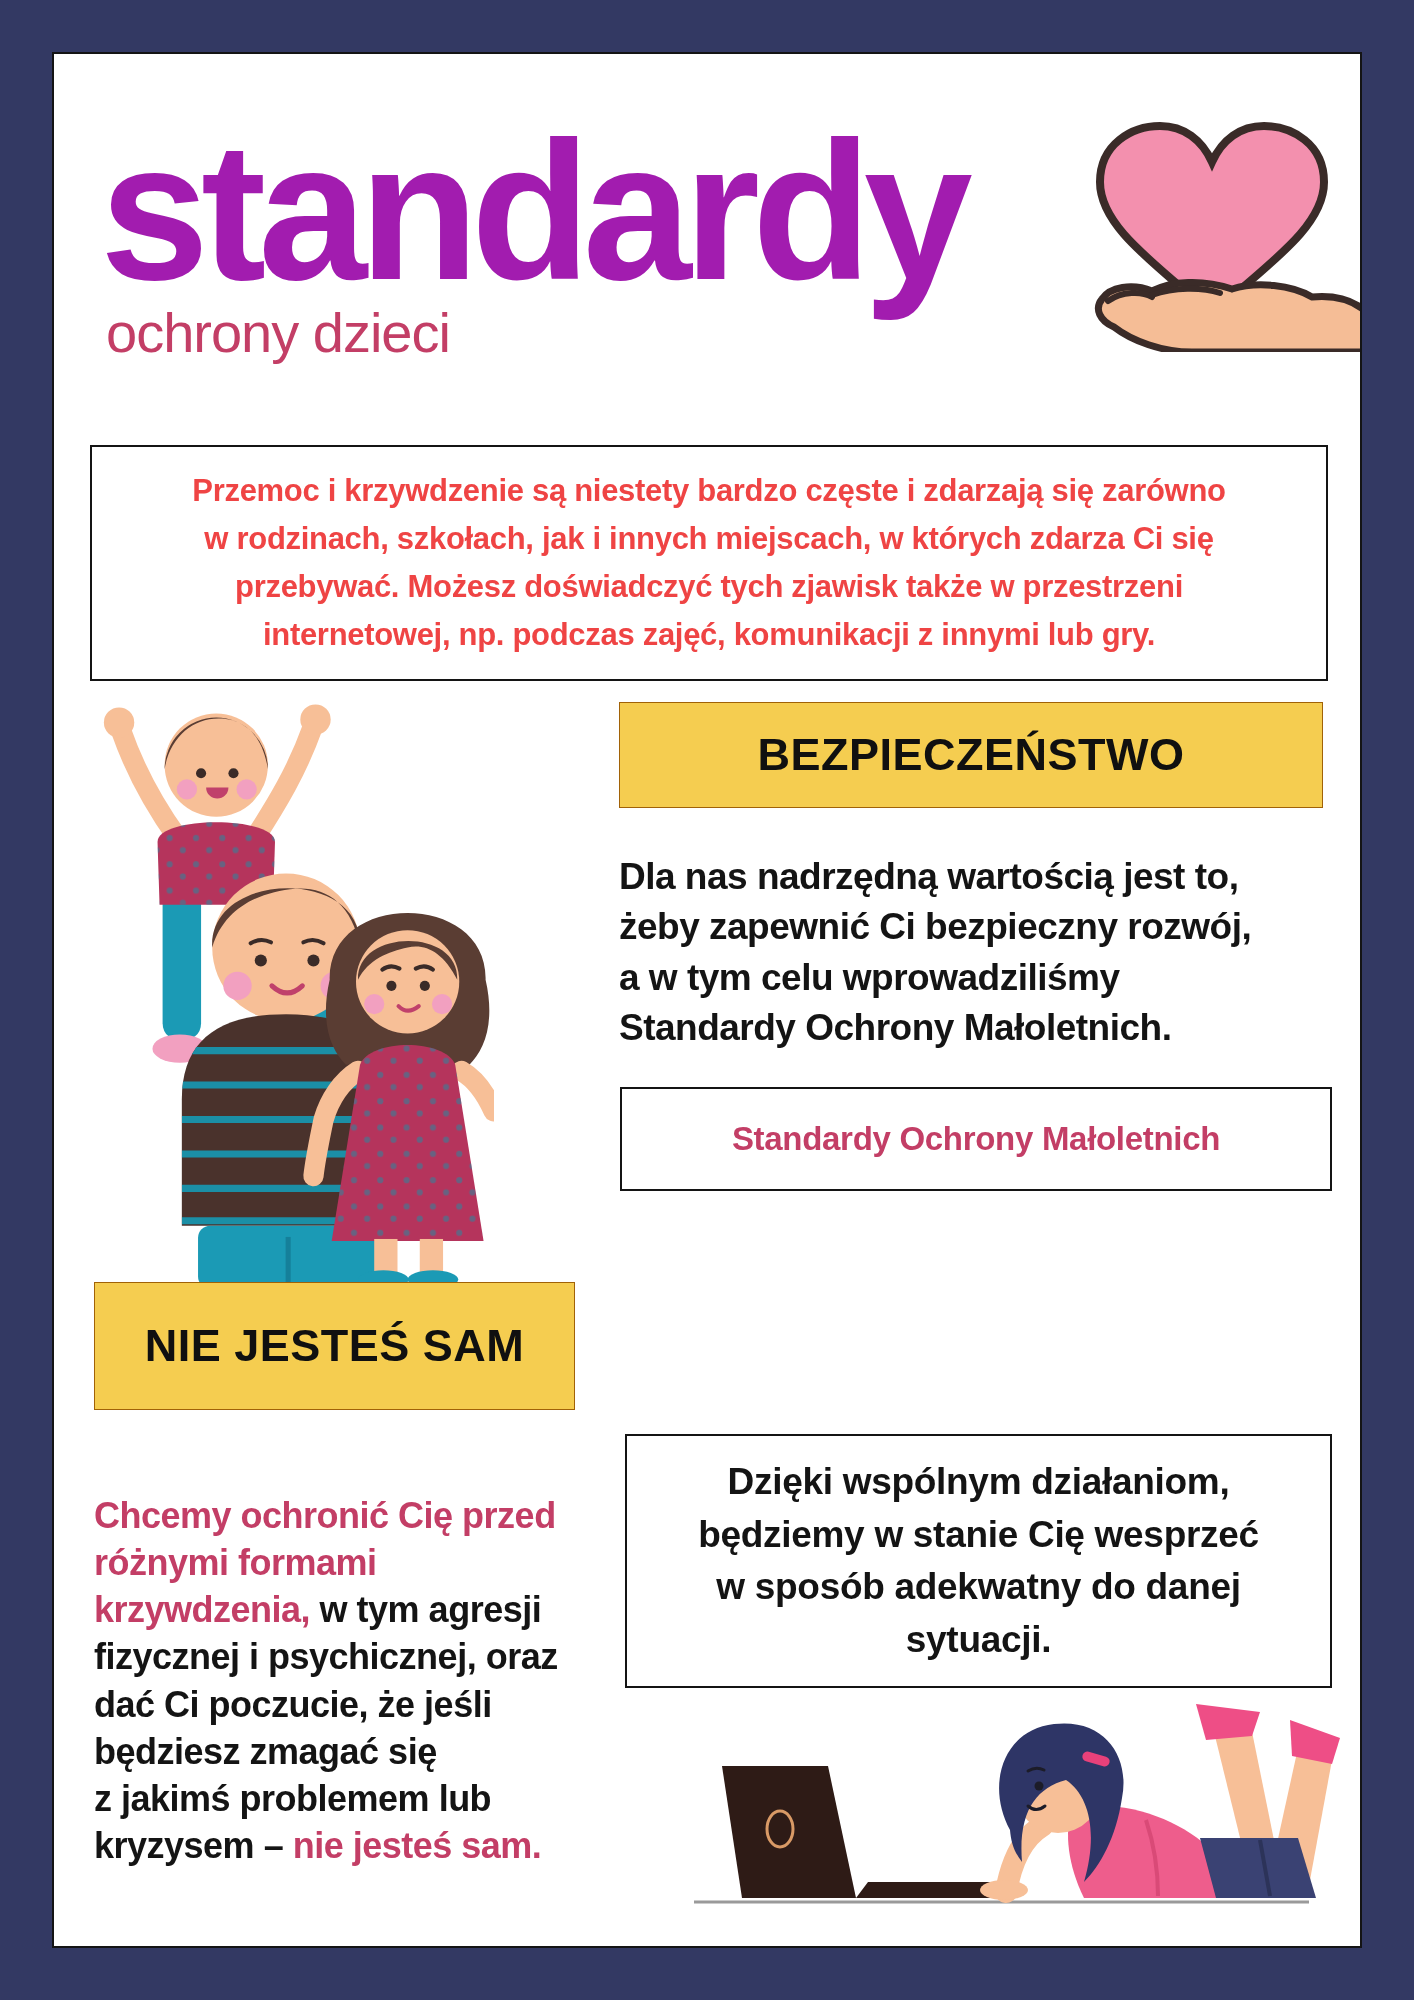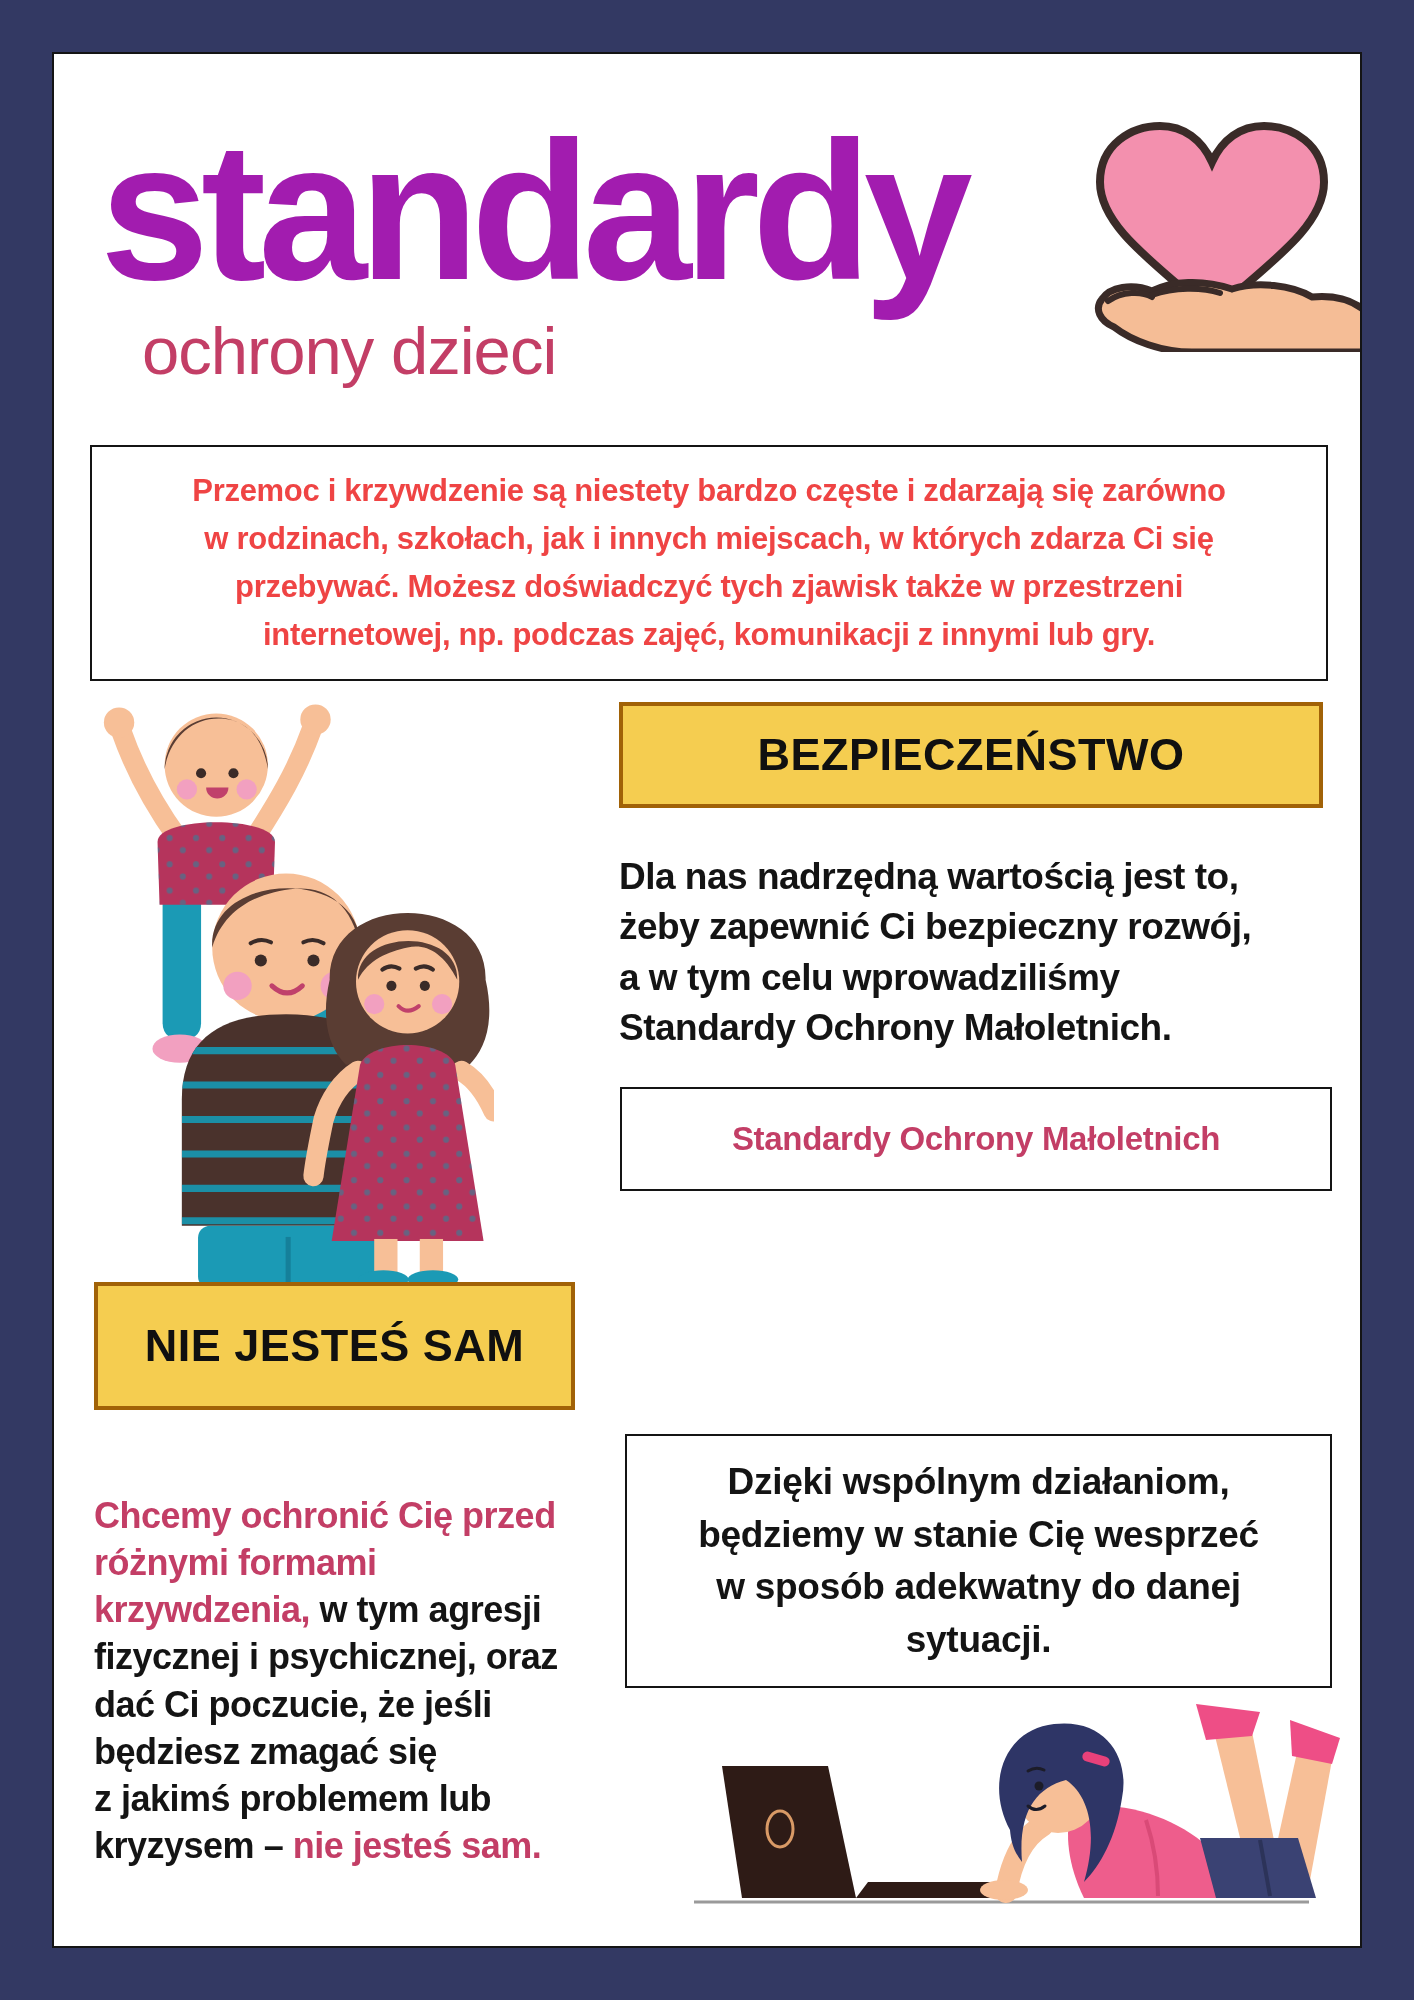--- a/index.html
+++ b/index.html
@@ -12,38 +12,37 @@
     position:absolute;left:52px;top:52px;width:1310px;height:1896px;
     background:#ffffff;border:2px solid #141414;box-sizing:border-box;overflow:hidden;
   }
   .abs{position:absolute;}
   .page-title{
     left:46px;top:60px;width:960px;
     font-size:196px;font-weight:800;letter-spacing:-8px;line-height:1;
     color:#a21caf;
   }
   .page-subtitle{
-    left:52px;top:260px;width:700px;
-    font-size:67px;font-weight:400;letter-spacing:-1px;line-height:1.1;
+    left:52px;top:248px;width:700px;
+    font-size:56px;font-weight:400;letter-spacing:-1px;line-height:1.1;
     color:#c33e66;
-    margin-left:36px;
   }
   .hand-heart{left:996px;top:40px;width:314px;height:258px;}
   .intro-box{
     left:36px;top:391px;width:1238px;box-sizing:border-box;
     border:2px solid #141414;background:#fff;
     padding:20px 30px;
   }
   .intro-text{
     font-size:31px;font-weight:700;line-height:1.55;letter-spacing:-0.3px;
     color:#ef4444;text-align:center;white-space:pre-line;
   }
   .family-illo{left:4px;top:620px;width:436px;height:648px;}
   .yellow-box{
-    background:#f5cd50;border:4px solid #a16207;box-sizing:border-box;
+    background:#f5cd50;border:1px solid #a16207;box-sizing:border-box;
     display:flex;align-items:center;justify-content:center;
   }
   .yellow-box .hd{
     font-size:45px;font-weight:800;letter-spacing:0.5px;color:#101010;
   }
   .safety-heading-box{left:565px;top:648px;width:704px;height:106px;}
   .notalone-heading-box{left:40px;top:1228px;width:481px;height:128px;}
   .safety-body{
     left:565px;top:798px;width:730px;
     font-size:37px;font-weight:700;line-height:1.36;letter-spacing:-0.5px;

